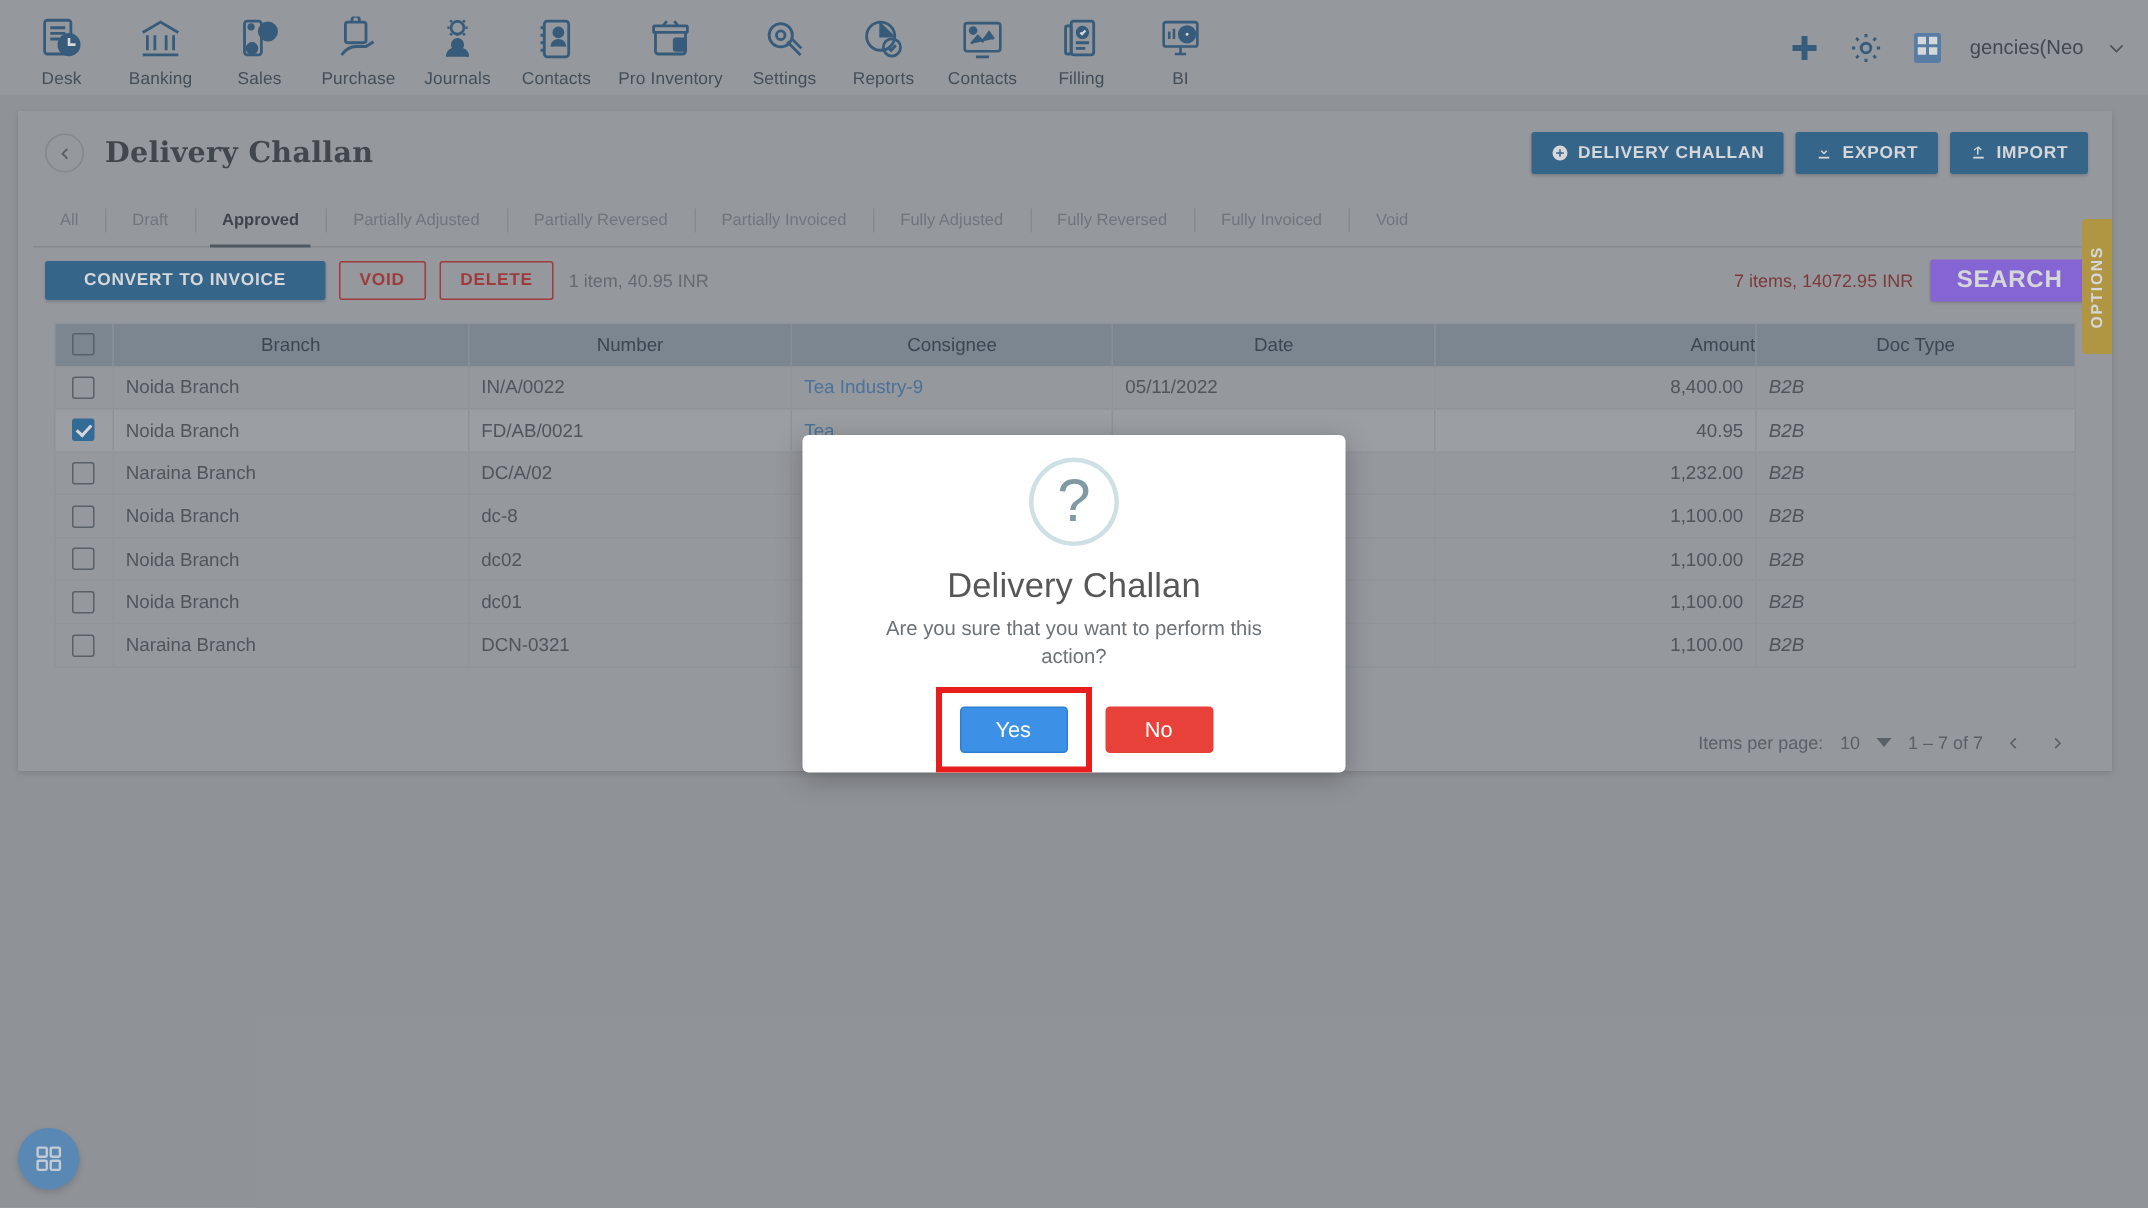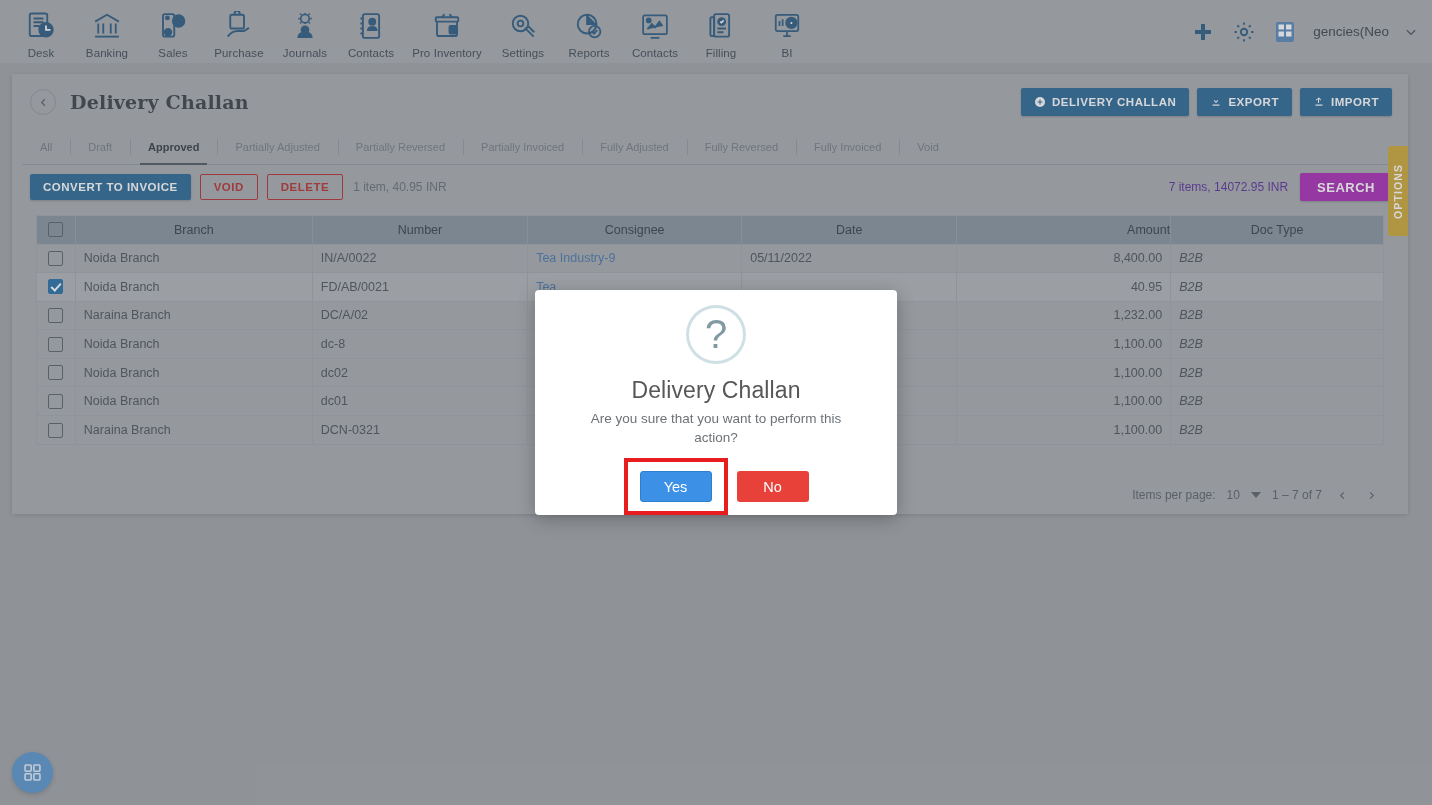--- a/index.html
+++ b/index.html
@@ -105,36 +105,36 @@
     height: 2px; background: #3f4a54;
   }
 
   
   .actionbar {
     height: 44px; display: flex; align-items: center; padding: 0 14px 0 18px;
     position: relative;
   }
   .btn-convert {
     background: #1a5c8f; color: #fff; border: none; border-radius: 2px;
-    height: 26px; padding: 0 13px; font-size: 11.5px; font-weight: 700;
+    height: 26px; padding: 0 26px; font-size: 11.5px; font-weight: 700;
     letter-spacing: .5px; cursor: pointer; font-family: "Liberation Sans", sans-serif;
     box-shadow: 0 1px 2px rgba(0,0,0,.2);
   }
   .btn-outline-red {
     background: transparent; color: #b02020; border: 1.5px solid #b02020;
     border-radius: 2px; height: 26px; padding: 0 13px; font-size: 11.5px;
     font-weight: 700; letter-spacing: .5px; cursor: pointer; margin-left: 9px;
     font-family: "Liberation Sans", sans-serif;
   }
   .sel-summary { margin-left: 10px; font-size: 12px; color: #5b6views; color:#5d646b; }
   .ab-right { position: absolute; right: 16px; display: flex; align-items: center; gap: 12px; }
-  .total-summary { font-size: 12px; color: #4c1d95; }
+  .total-summary { font-size: 12px; color: #7f1d1d; }
   .btn-search {
-    background: #a21caf; color: #fff; border: none; border-radius: 2px;
-    height: 28px; padding: 0 17px; font-size: 13px; font-weight: 700;
+    background: #8b5cf6; color: #fff; border: none; border-radius: 2px;
+    height: 28px; padding: 0 17px; font-size: 16px; font-weight: 700;
     letter-spacing: .5px; cursor: pointer; font-family: "Liberation Sans", sans-serif;
     box-shadow: 0 1px 2px rgba(0,0,0,.2);
   }
 
   
   .table-wrap { margin: 6px 24px 0 24px; border: 1px solid #9aa0a6; background: transparent; }
   table { width: 100%; border-collapse: collapse; }
   thead th {
     background: #7e8b99; color: #23303c; font-size: 12.5px; font-weight: 400;
     height: 28px; border-right: 1px solid #90999f; text-align: center;

